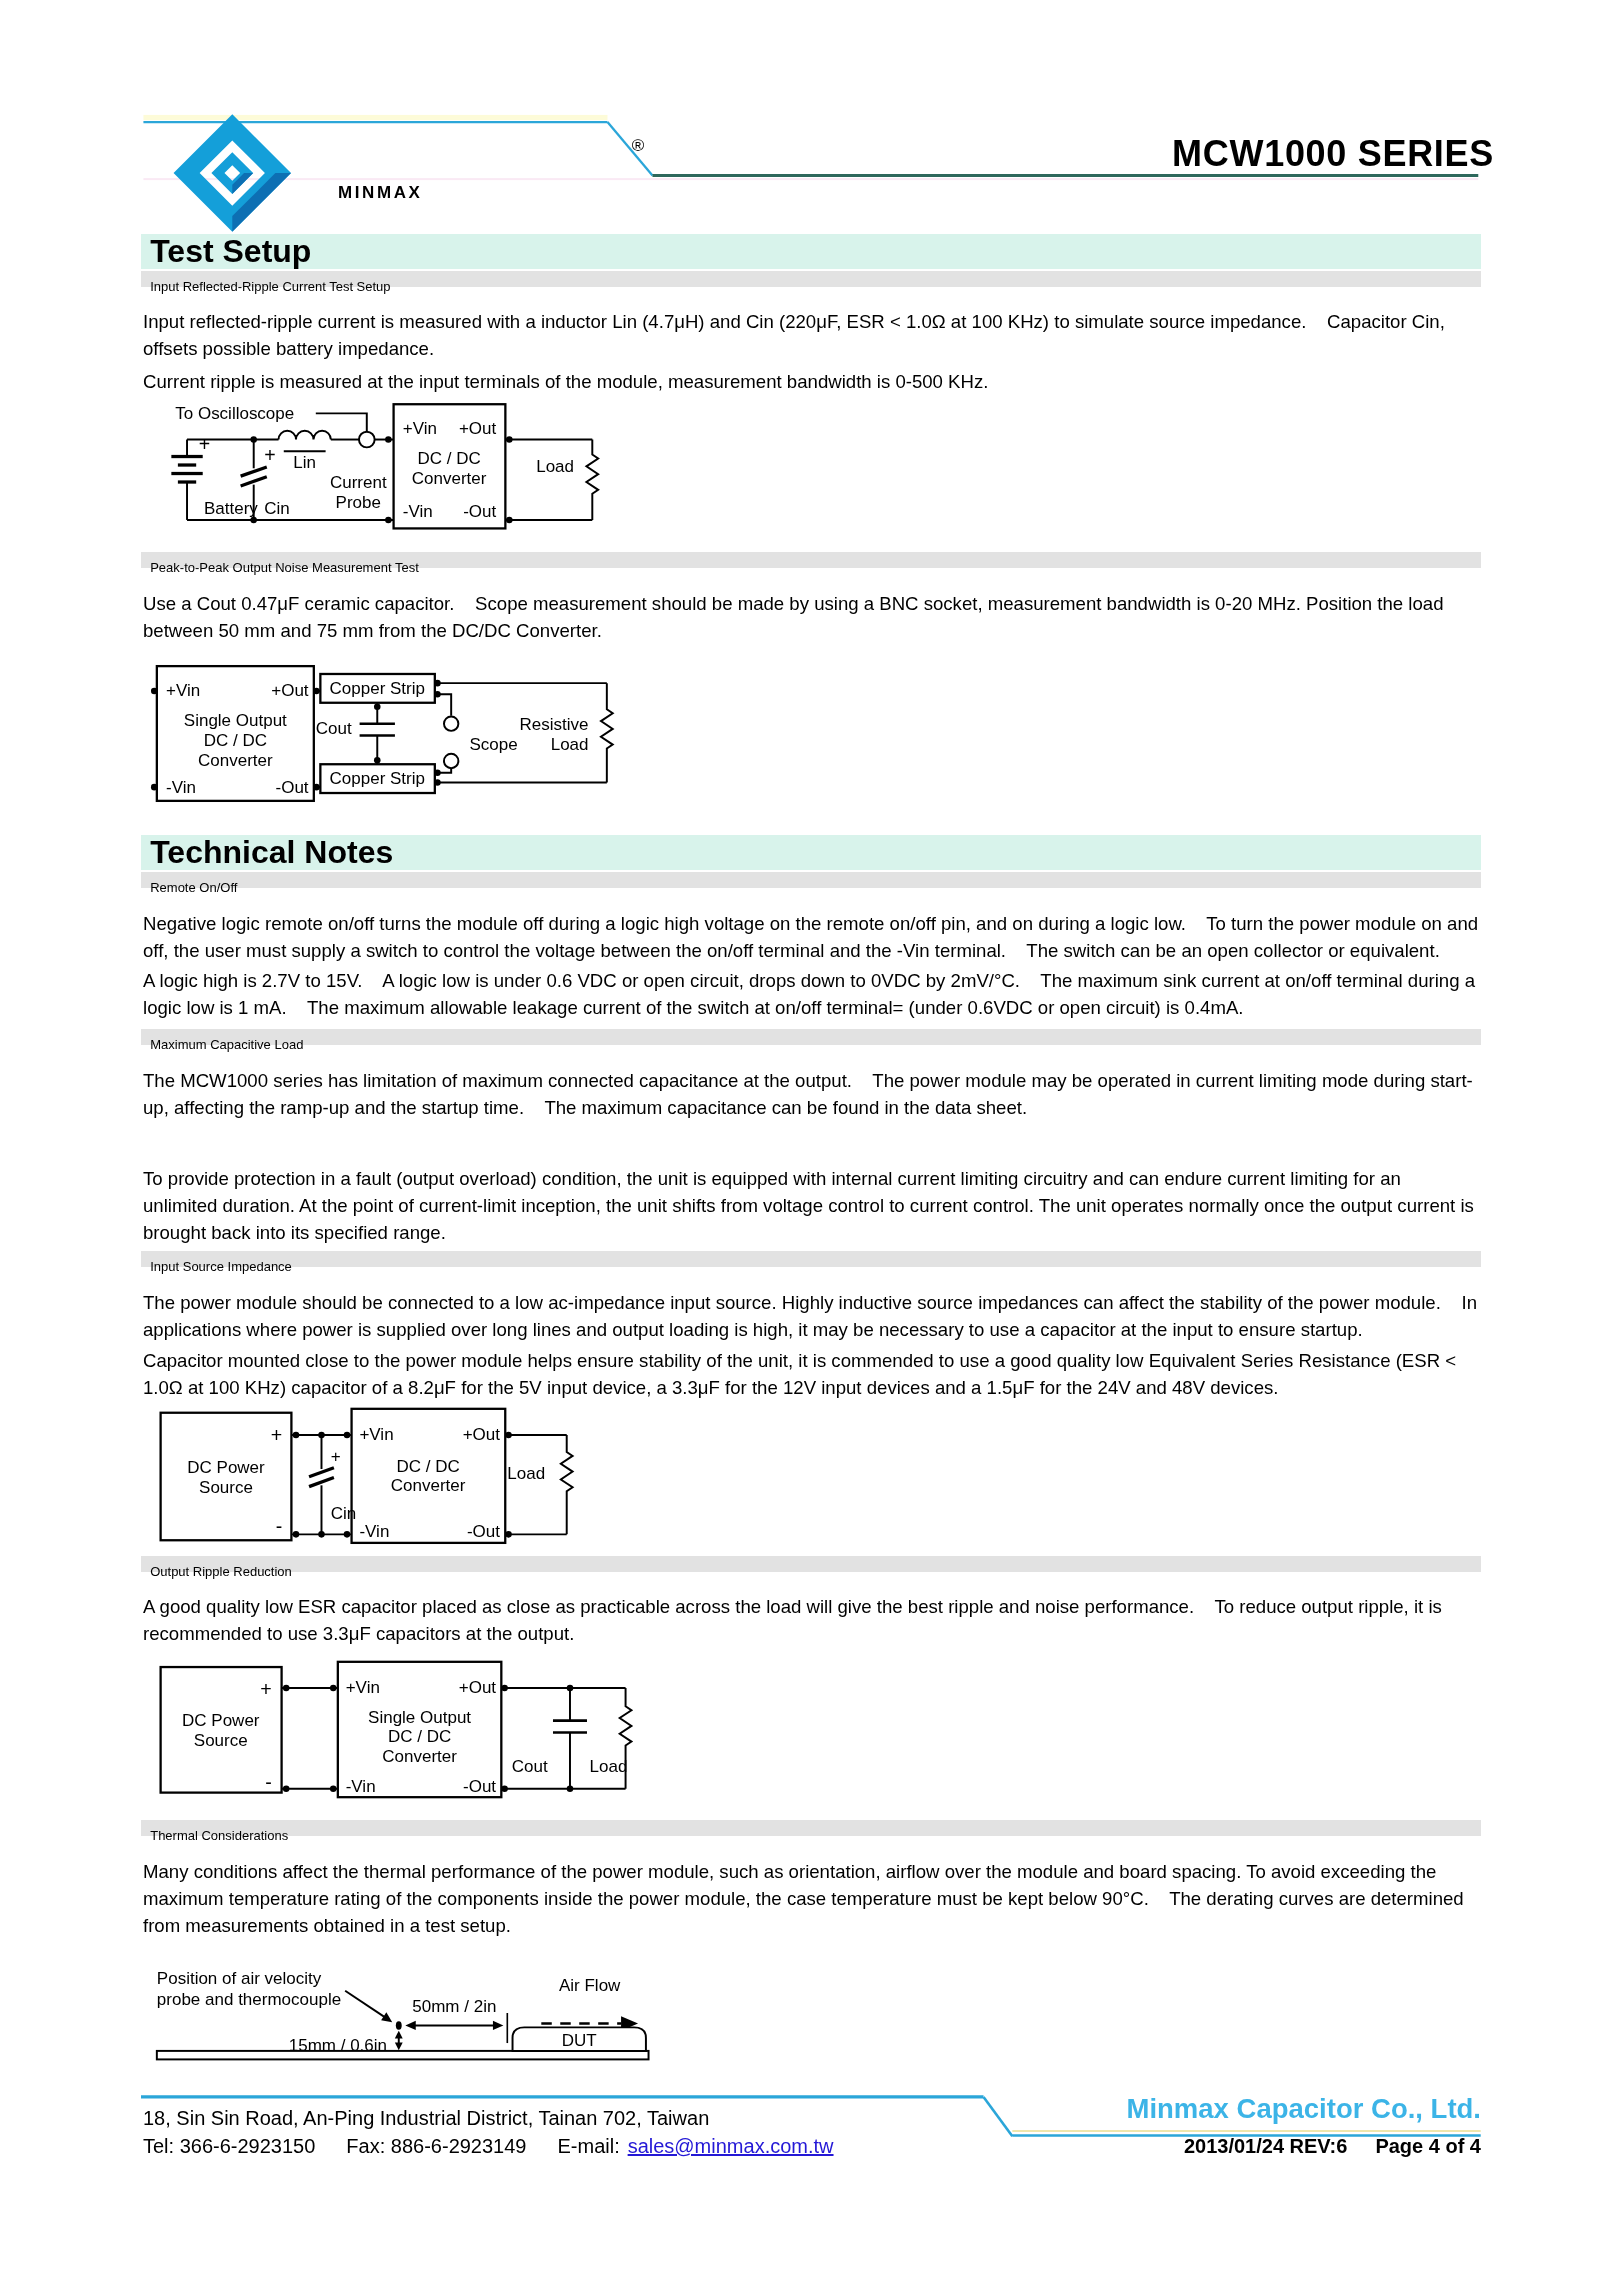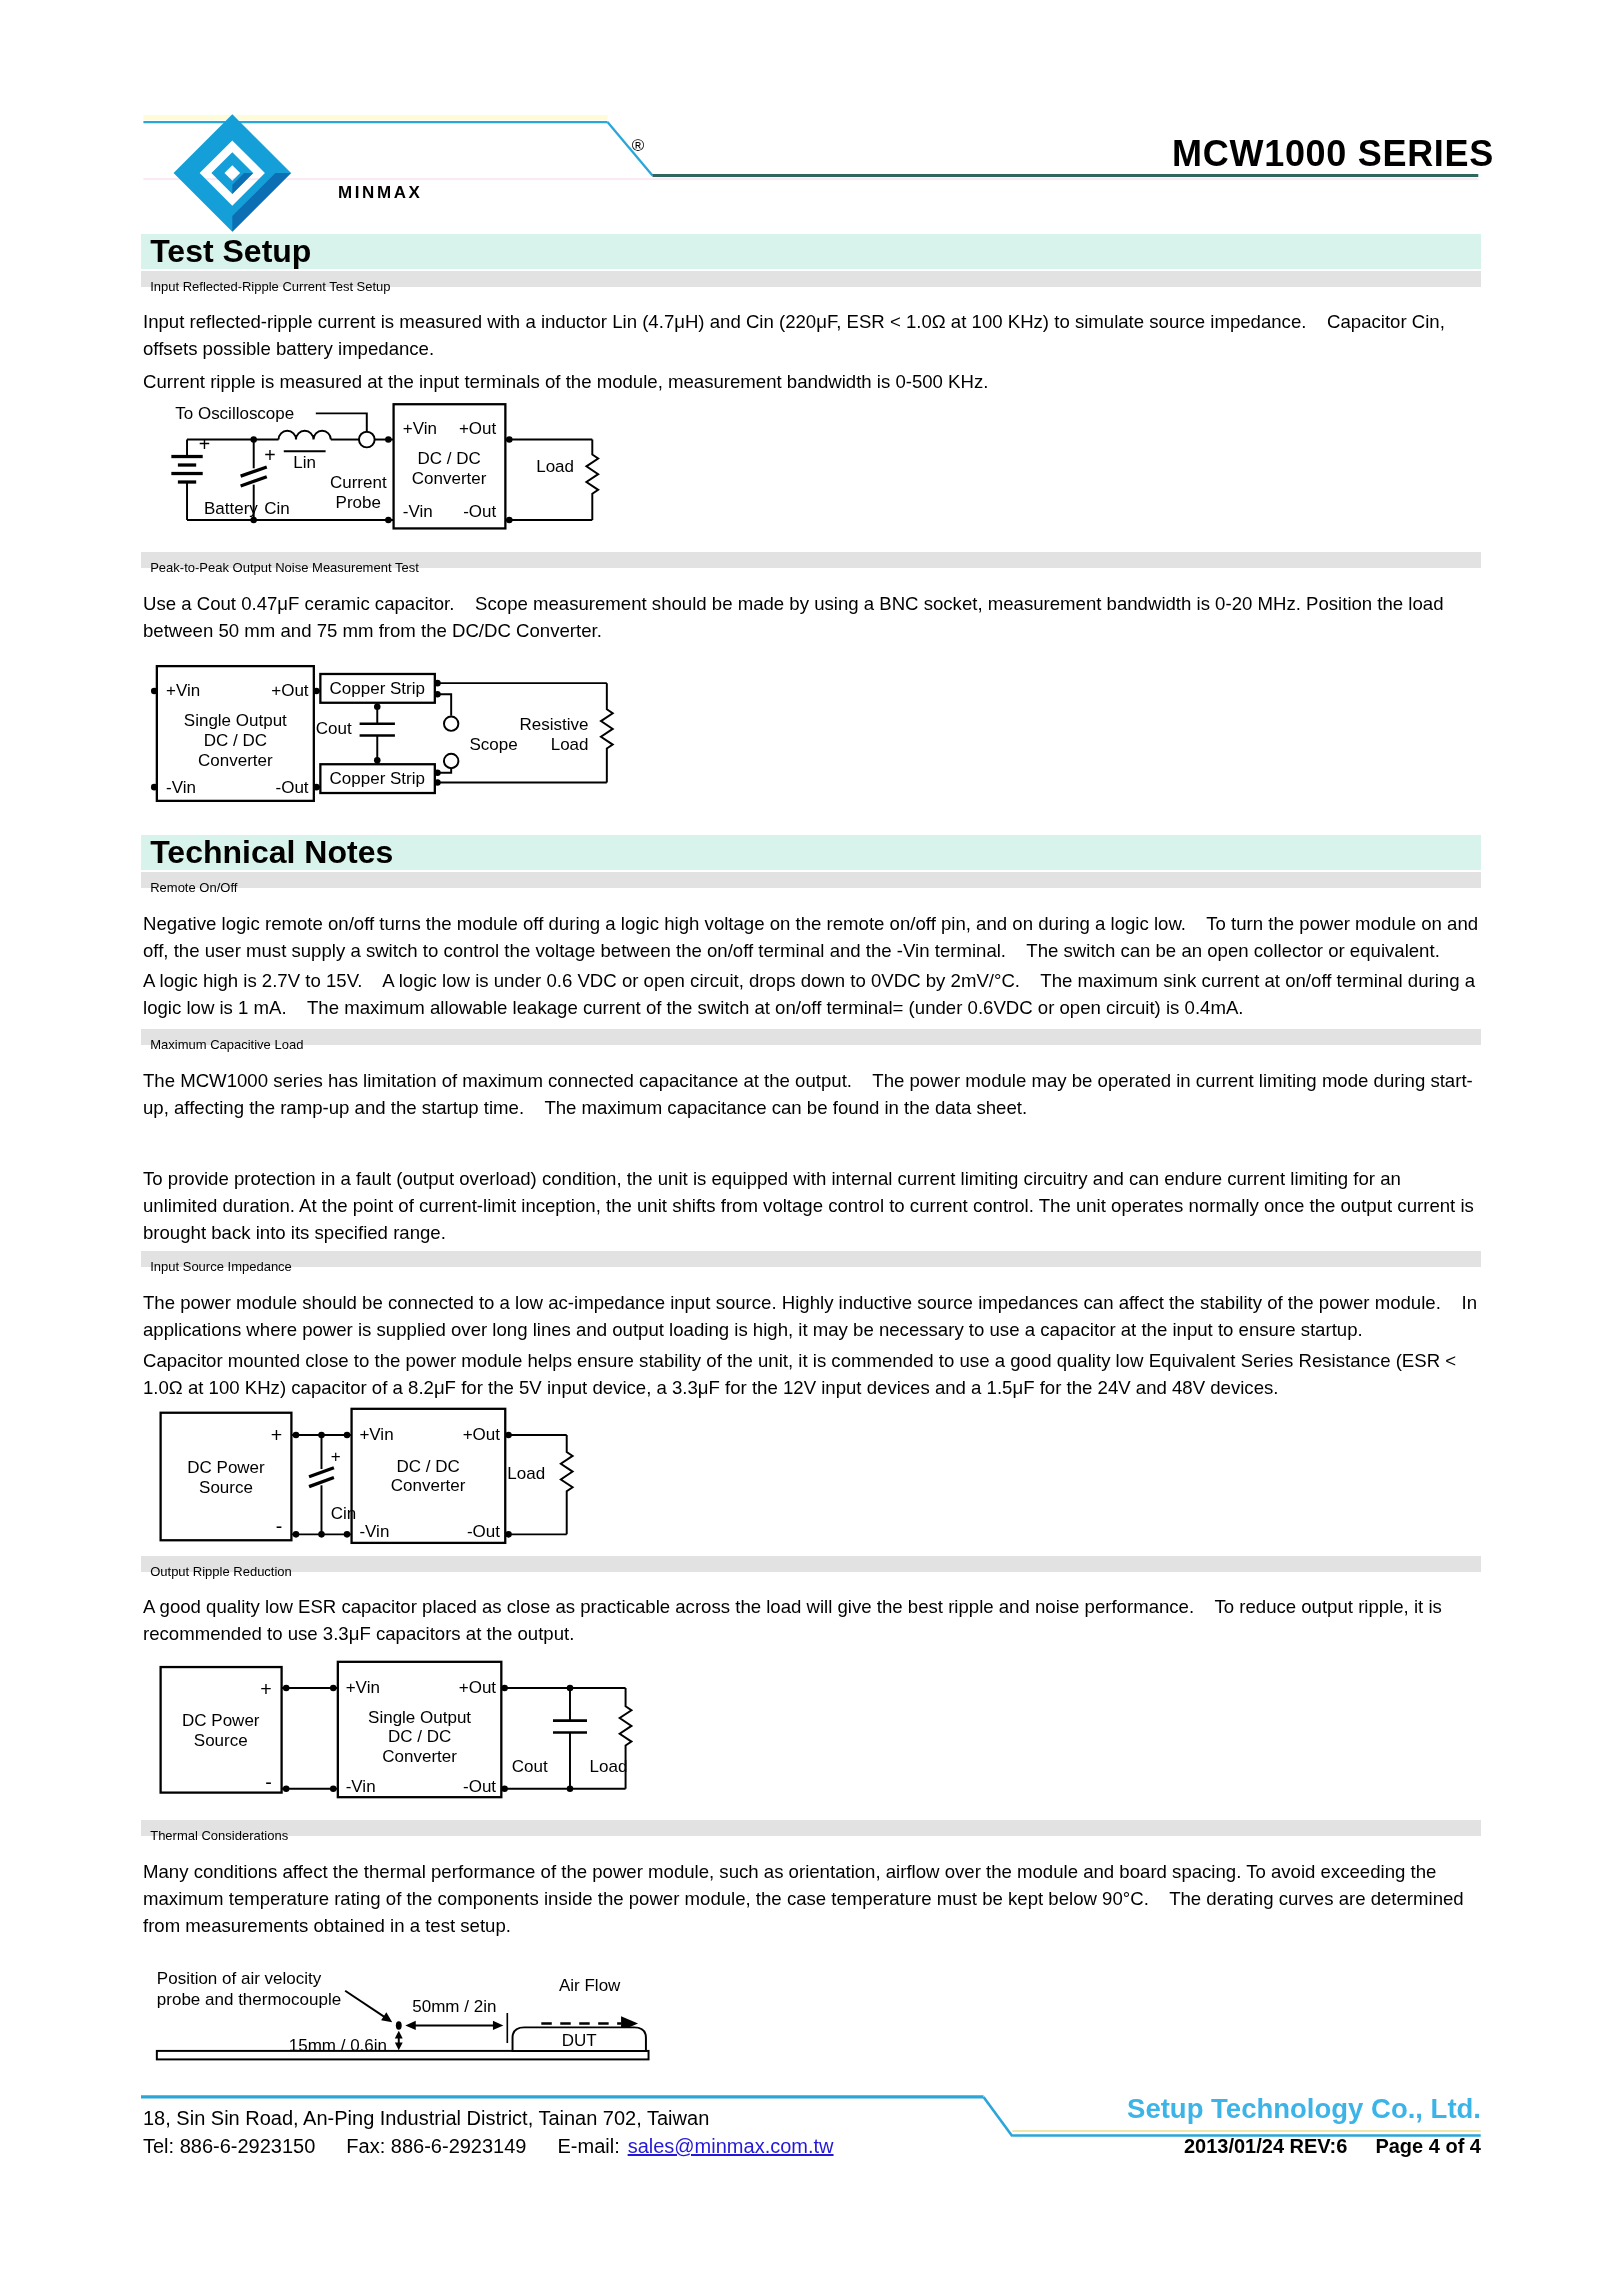--- a/index.html
+++ b/index.html
@@ -297,21 +297,21 @@
   </svg>
 
   <svg class="diag" style="left:141px;top:2089px" width="1341" height="59" viewBox="0 0 2050 90">
     <line x1="0" y1="12" x2="1288" y2="12" stroke="#2ba6d9" stroke-width="5"></line>
     <line x1="1288" y1="12" x2="1332" y2="72" stroke="#2ba6d9" stroke-width="4"></line>
     <line x1="1332" y1="64" x2="2048" y2="64" stroke="#efe6ac" stroke-width="3"></line>
     <line x1="1332" y1="71" x2="2048" y2="71" stroke="#2ba6d9" stroke-width="4"></line>
   </svg>
   <div id="footer-address">18, Sin Sin Road, An-Ping Industrial District, Tainan 702, Taiwan</div>
   <div id="footer-contact">
-    <span>Tel: 886-6-2923150</span><span>Fax: 886-6-2923149</span><span class="lbl">E-mail:</span><a class="email">sales@minmax.com.tw</a>
+    <span>Tel: 366-6-2923150</span><span>Fax: 886-6-2923149</span><span class="lbl">E-mail:</span><a class="email">sales@minmax.com.tw</a>
   </div>
-  <div id="footer-company">Setup Technology Co., Ltd.</div>
+  <div id="footer-company">Minmax Capacitor Co., Ltd.</div>
   <div id="footer-rev">
     <span>2013/01/24 REV:6</span><span class="pg">Page 4 of 4</span>
   </div>
 
 </div>
 
 
 </body></html>

